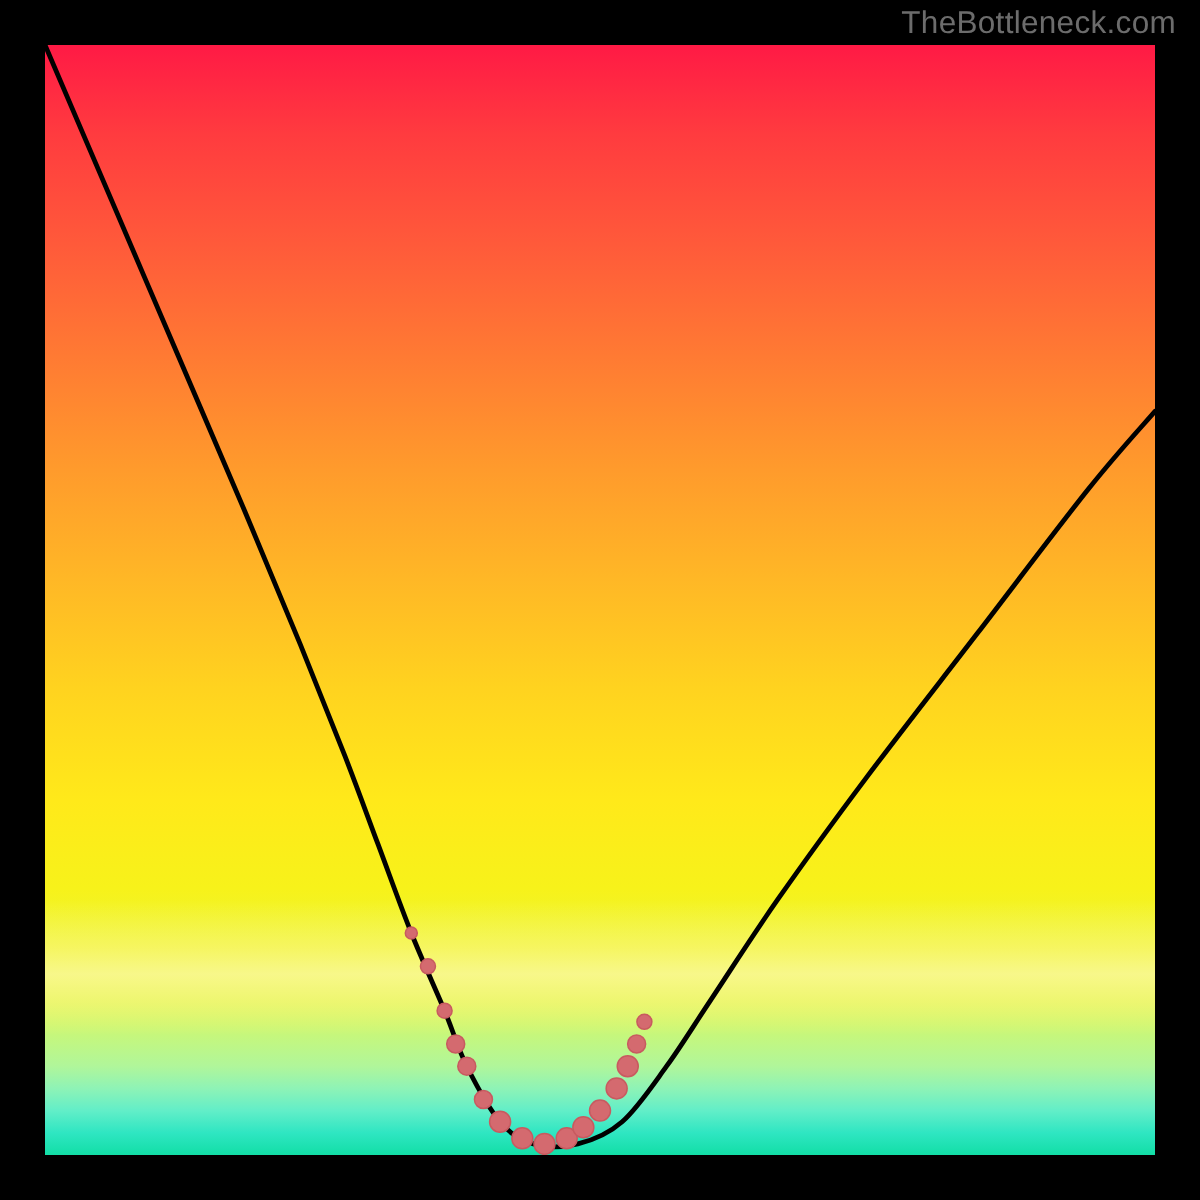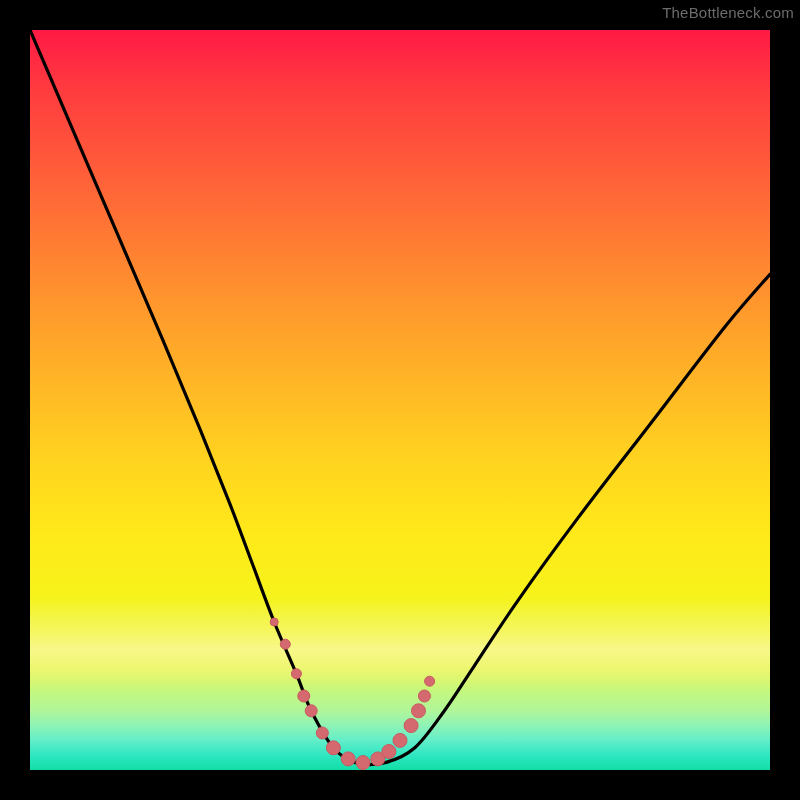--- a/index.html
+++ b/index.html
@@ -61,23 +61,23 @@
   }
   svg.curve {
     position: absolute;
     inset: 0;
     width: 740px;
     height: 740px;
   }
   .watermark {
     position: absolute;
     top: 4px;
-    right: 6px;
+    right: 16px;
     color: #6c6c6c;
-    font-size: 15px;
+    font-size: 21px;
     letter-spacing: 0.2px;
     user-select: none;
   }
 </style>
 </head>
 <body>
 
 <div class="watermark">TheBottleneck.com</div>
 
 <div class="frame">

